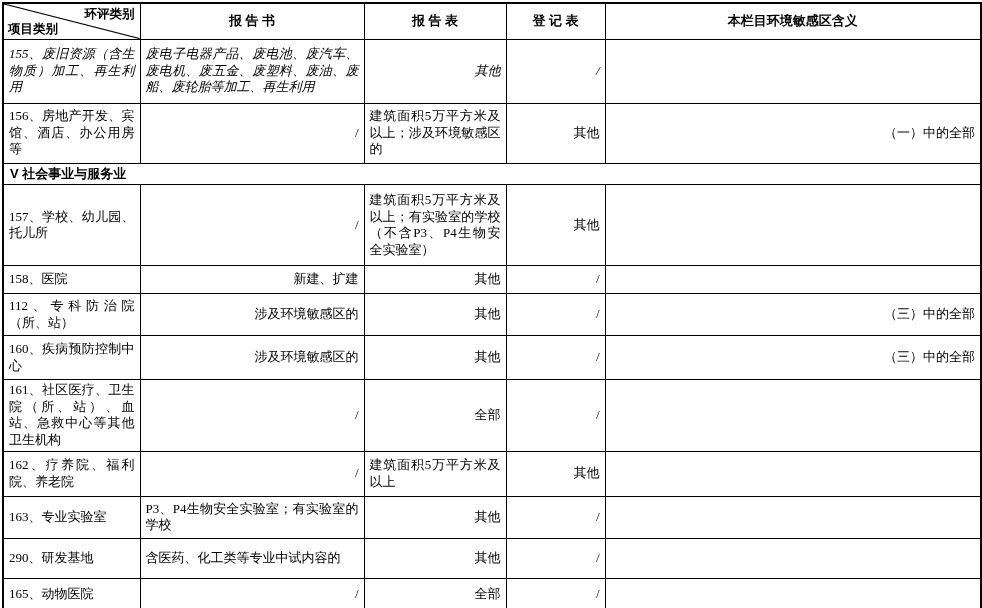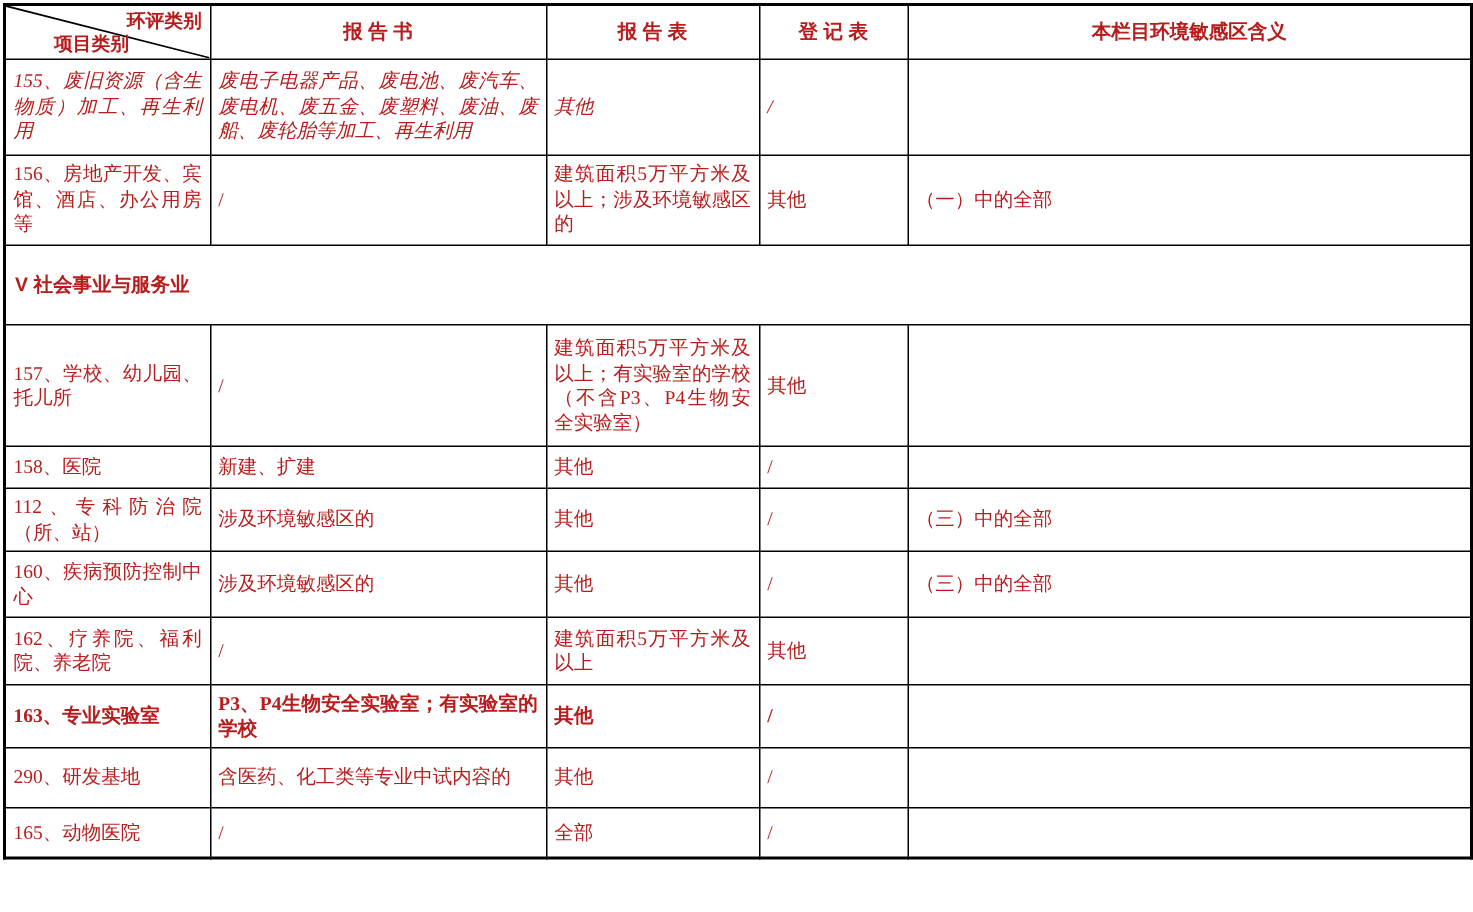--- a/index.html
+++ b/index.html
@@ -8,21 +8,21 @@
     background: #ffffff;
   }
   .doc {
     width: 982px;
     height: 608px;
     box-sizing: border-box;
     background: #ffffff;
     padding: 2px 2px 0 2px;
     overflow: hidden;
     font-family: "Liberation Serif", serif;
-    color: #b91c1c;
+    color: #000000;
   }
   table.class-table {
     border-collapse: collapse;
     table-layout: fixed;
     width: 978px;
     border: 2px solid #000000;
   }
   table.class-table th,
   table.class-table td {
     border: 1px solid #000000;
@@ -32,21 +32,21 @@
     vertical-align: middle;
     overflow: hidden;
     word-break: break-all;
   }
   table.class-table th {
     font-family: "Liberation Sans", sans-serif;
     font-weight: bold;
     text-align: center;
     padding: 2px 3px;
   }
-  td.c-center { text-align: left; }
+  td.c-center { text-align: right; }
   td.c-left   { text-align: justify; text-justify: inter-ideograph; }
   td.col-first { padding: 2px 4px; }
 
   
   th.diag-cell {
     position: relative;
     padding: 0;
     font-weight: bold;
   }
   .diag-svg {
@@ -56,29 +56,28 @@
   }
   .diag-top {
     position: absolute;
     top: 2px; right: 5px;
     font-size: 12.5px;
   }
   .diag-bottom {
     position: absolute;
     bottom: 2px; left: 4px;
     font-size: 12.5px;
-    margin-left: 28px;
   }
 
   
   tr.section-row td {
     font-family: "Liberation Sans", sans-serif;
     font-weight: bold;
     text-align: left;
-    padding: 18px 6px;
+    padding: 2px 6px;
     vertical-align: middle;
   }
 </style>
 </head>
 <body>
 
 <div class="doc">
   <table class="class-table">
     <colgroup>
       <col style="width:137px">
@@ -141,28 +140,35 @@
           <td class="c-center">/</td>
           <td class="c-center">（三）中的全部</td>
         </tr>
         <tr style="height: 44px;">
           <td class="c-left col-first">160、疾病预防控制中心</td>
           <td class="c-center">涉及环境敏感区的</td>
           <td class="c-center">其他</td>
           <td class="c-center">/</td>
           <td class="c-center">（三）中的全部</td>
         </tr>
+        <tr style="height: 70px;">
+          <td class="c-left col-first">161、社区医疗、卫生院（所、站）、血站、急救中心等其他卫生机构</td>
+          <td class="c-center">/</td>
+          <td class="c-center">全部</td>
+          <td class="c-center">/</td>
+          <td class="c-center"></td>
+        </tr>
         <tr style="height: 45px;">
           <td class="c-left col-first">162、疗养院、福利院、养老院</td>
           <td class="c-center">/</td>
           <td class="c-left">建筑面积5万平方米及以上</td>
           <td class="c-center">其他</td>
           <td class="c-center"></td>
         </tr>
-        <tr style="height: 42px; font-weight: bold;">
+        <tr style="height: 42px;">
           <td class="c-left col-first">163、专业实验室</td>
           <td class="c-left">P3、P4生物安全实验室；有实验室的学校</td>
           <td class="c-center">其他</td>
           <td class="c-center">/</td>
           <td class="c-center"></td>
         </tr>
         <tr style="height: 40px;">
           <td class="c-left col-first">290、研发基地</td>
           <td class="c-left">含医药、化工类等专业中试内容的</td>
           <td class="c-center">其他</td>

